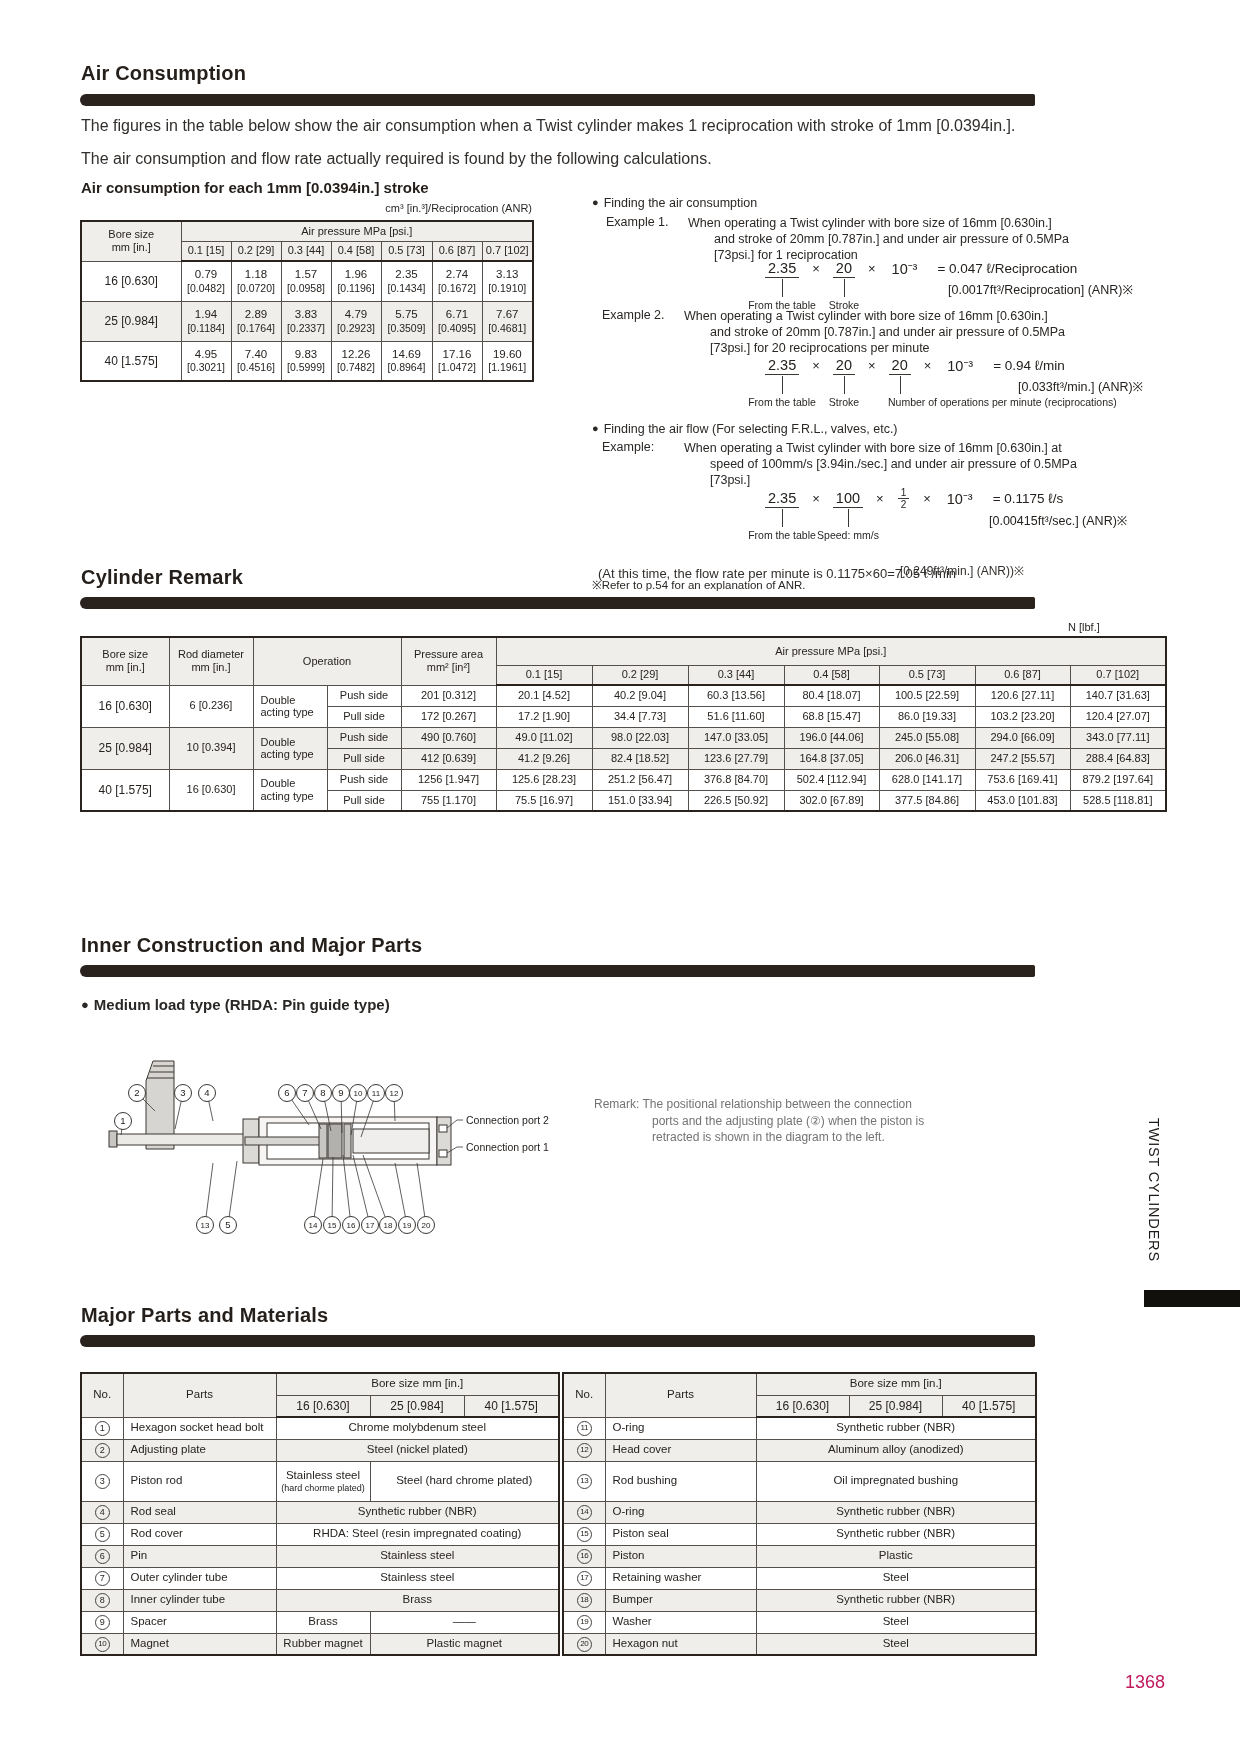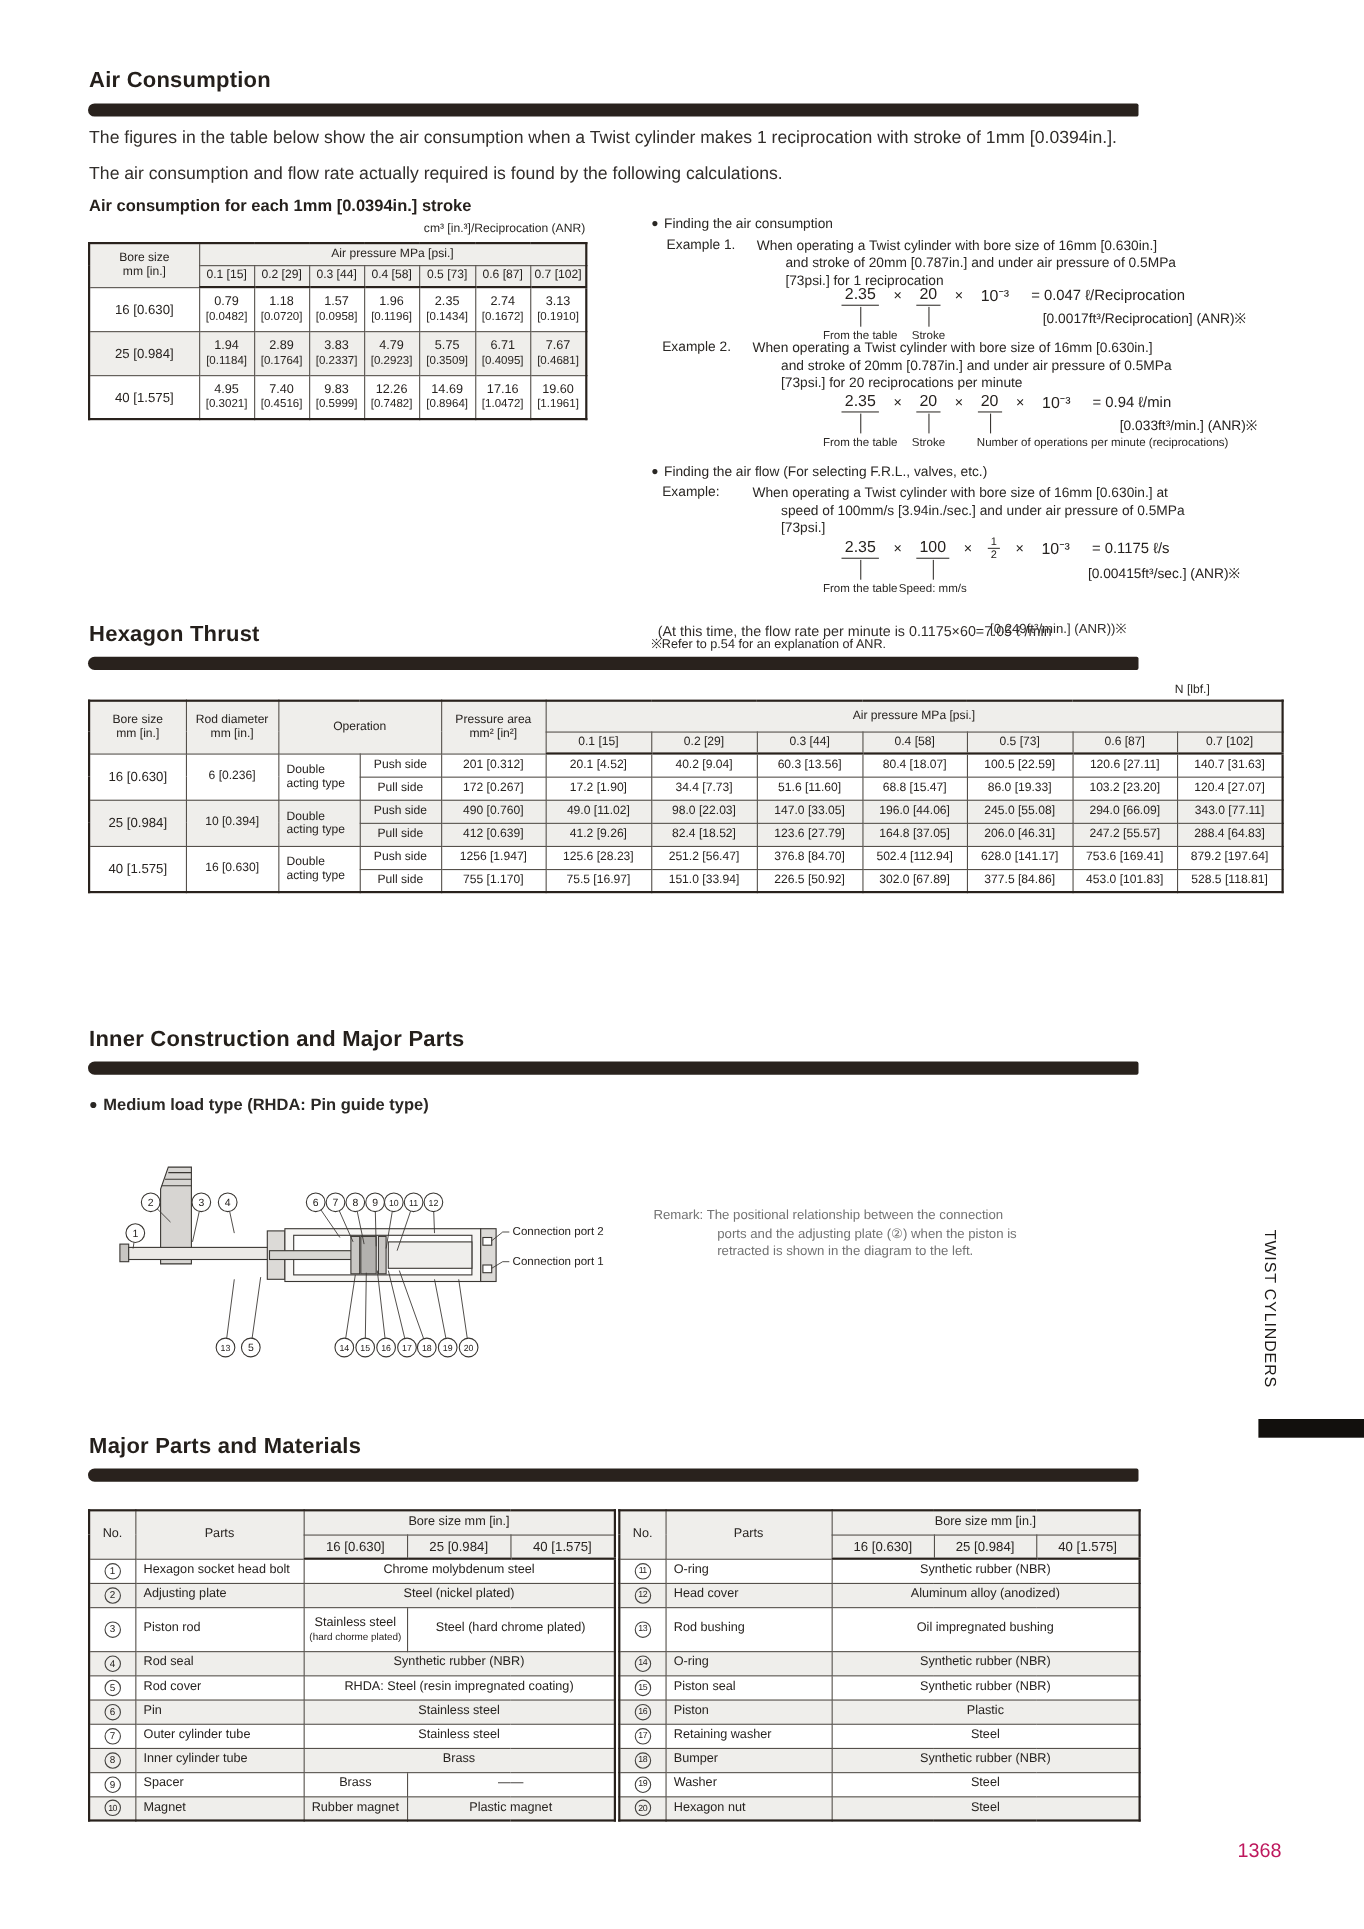--- a/index.html
+++ b/index.html
@@ -301,21 +301,21 @@
     <div class="fres2">[0.00415ft³/sec.] (ANR)※</div>
     <div class="ftick" style="left: 17px; top: 22px;"></div>
     <div class="flabel" style="top: 42px; left: 17px; transform: translateX(-50%);">From the table</div>
     <div class="ftick" style="left: 83px; top: 22px;"></div>
     <div class="flabel" style="top: 42px; left: 83px; transform: translateX(-50%);">Speed: mm/s</div>
   </div>
 <div class="abs body-text" style="left:598px;top:566px;font-size:13px;">(At this time, the flow rate per minute is 0.1175×60=7.05 ℓ /min</div>
 <div class="abs body-text" style="left:900px;top:562px;font-size:12px;">[0.249ft³/min.] (ANR))※</div>
 <div class="abs unit-note" style="left:592px;top:577px;font-size:11.5px;">※Refer to p.54 for an explanation of ANR.</div>
 
-<div class="abs sec-title" style="left:81px;top:566px;">Hexagon Thrust</div>
+<div class="abs sec-title" style="left:81px;top:566px;">Cylinder Remark</div>
 <div class="abs bar" style="left:80px;top:597px;width:955px;"></div>
 <div class="abs unit-note" style="left:1068px;top:621px;width:105px;text-align:left;">N [lbf.]</div>
 <table class="abs ctab t2" id="thrust-table" style="left:80px;top:636px;">
   <colgroup>
       <col style="width:88px">
       <col style="width:84px">
       <col style="width:74px">
       <col style="width:74px">
       <col style="width:95px">
       <col style="width:96px">

